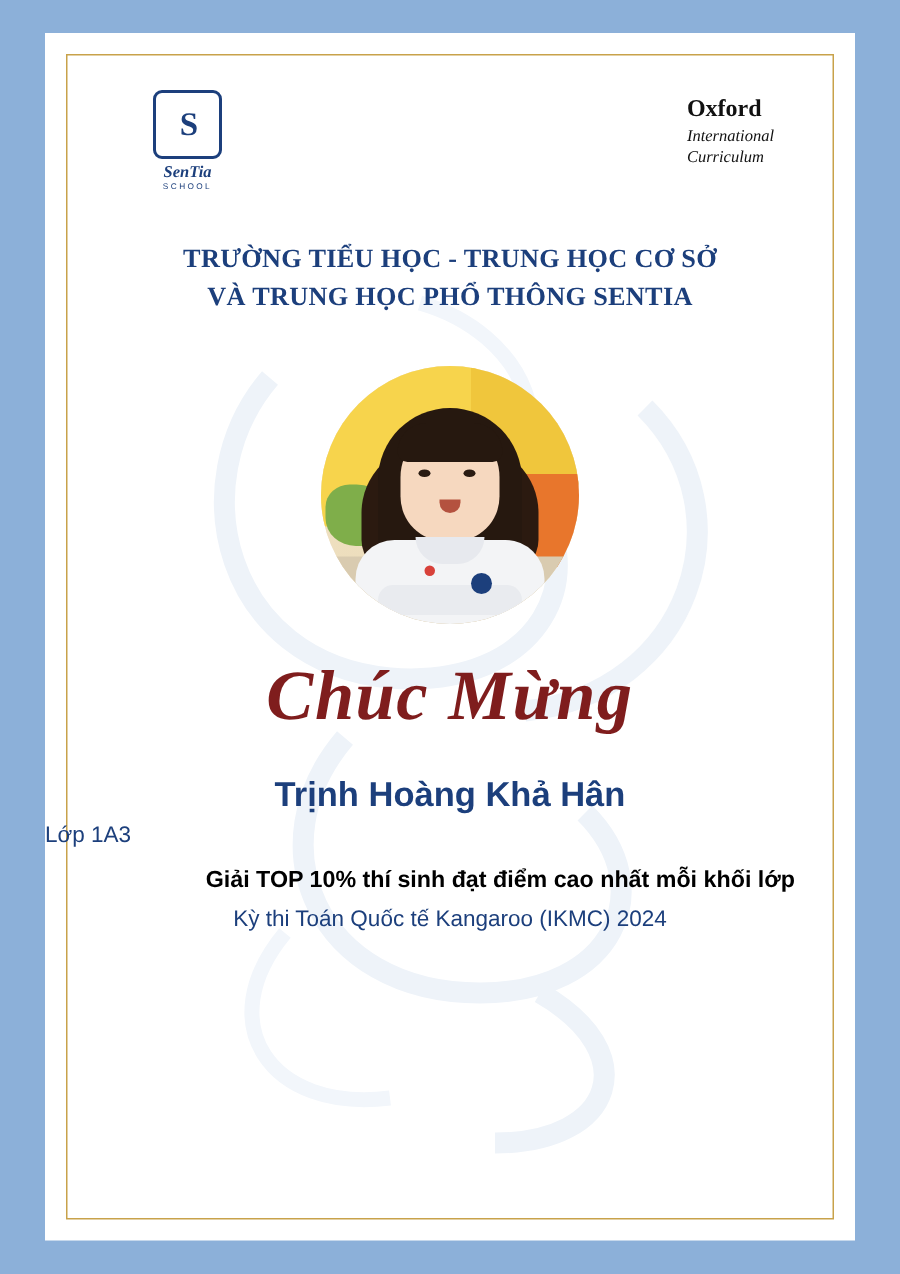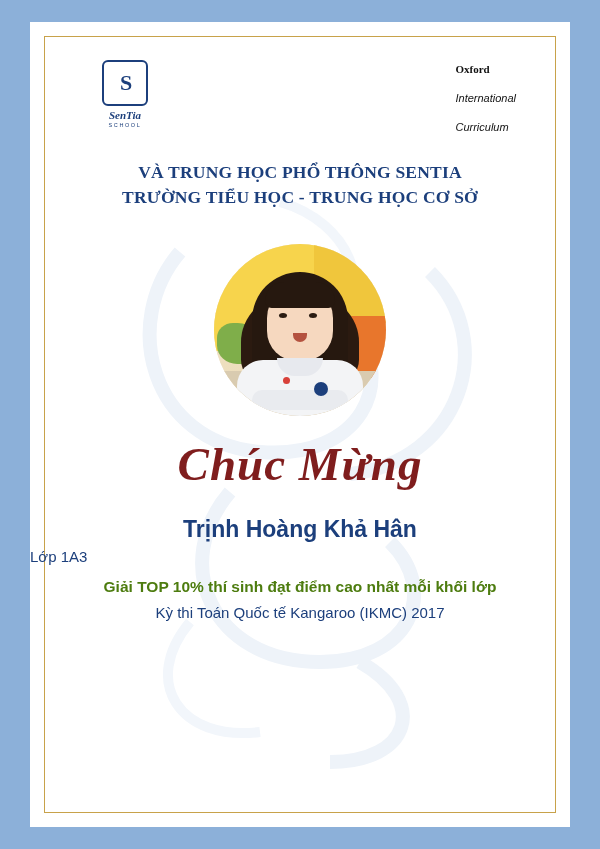--- a/index.html
+++ b/index.html
@@ -90,27 +90,26 @@
     position: absolute;
     right: 18px;
     top: 2px;
     text-align: left;
     color: #111111;
     line-height: 1.35;
   }
   .oxford .ox1 {
     font-family: "Liberation Serif", serif;
     font-weight: bold;
-    font-size: 11px;
+    font-size: 16px;
   }
   .oxford .ox2, .oxford .ox3 {
-    font-family: Liberation Sans, sans-serif;
+    font-family: Liberation Serif, serif;
     font-style: italic;
     font-size: 11px;
-    margin-top: 14px;
   }
 
   .school-title {
     position: absolute;
     left: 50px;
     right: 50px;
     top: 138px;
     text-align: center;
     color: #1c3f7c;
     font-family: "Liberation Serif", serif;
@@ -260,25 +259,25 @@
     top: 526px;
     text-align: left;
     font-family: "Liberation Sans", sans-serif;
     font-size: 15px;
     color: #1c3f7c;
   }
   .award-line {
     position: absolute;
     left: 40px; right: 40px;
     top: 556px;
-    text-align: center;
+    text-align: right;
     font-family: "Liberation Sans", sans-serif;
     font-weight: bold;
     font-size: 15.5px;
-    color: #4d7c0f;
+    color: #000000;
   }
   .exam-line {
     position: absolute;
     left: 40px; right: 40px;
     top: 582px;
     text-align: center;
     font-family: "Liberation Sans", sans-serif;
     font-size: 15px;
     color: #1c3f7c;
   }
@@ -312,22 +311,22 @@
       <div class="logo-sub">SCHOOL</div>
     </div>
     <div class="oxford">
       <div class="ox1">Oxford</div>
       <div class="ox2">International</div>
       <div class="ox3">Curriculum</div>
     </div>
   </div>
 
   <div class="school-title">
+    <div>TRƯỜNG TIỂU HỌC - TRUNG HỌC CƠ SỞ</div>
     <div>VÀ TRUNG HỌC PHỔ THÔNG SENTIA</div>
-    <div>TRƯỜNG TIỂU HỌC - TRUNG HỌC CƠ SỞ</div>
   </div>
 
   <div class="photo-wrap">
     <div class="photo-scene">
       <div class="ps-wall"></div>
       <div class="ps-yellow"></div>
       <div class="ps-yellow2"></div>
       <div class="ps-orange"></div>
       <div class="ps-green"></div>
       <div class="ps-floor"></div>
@@ -343,15 +342,15 @@
       <div class="ps-arm"></div>
       <div class="ps-badge"></div>
       <div class="ps-dot"></div>
     </div>
   </div>
 
   <div class="congrats">Chúc Mừng</div>
   <div class="student-name">Trịnh Hoàng Khả Hân</div>
   <div class="student-class">Lớp 1A3</div>
   <div class="award-line">Giải TOP 10% thí sinh đạt điểm cao nhất mỗi khối lớp</div>
-  <div class="exam-line">Kỳ thi Toán Quốc tế Kangaroo (IKMC) 2017</div>
+  <div class="exam-line">Kỳ thi Toán Quốc tế Kangaroo (IKMC) 2024</div>
 
 </div>
 
 </body></html>

